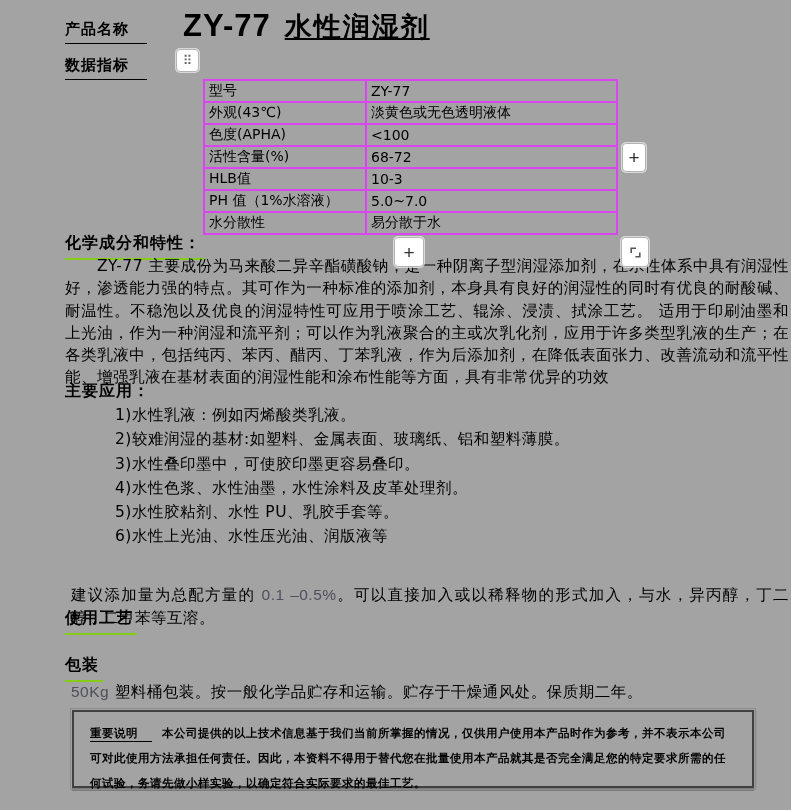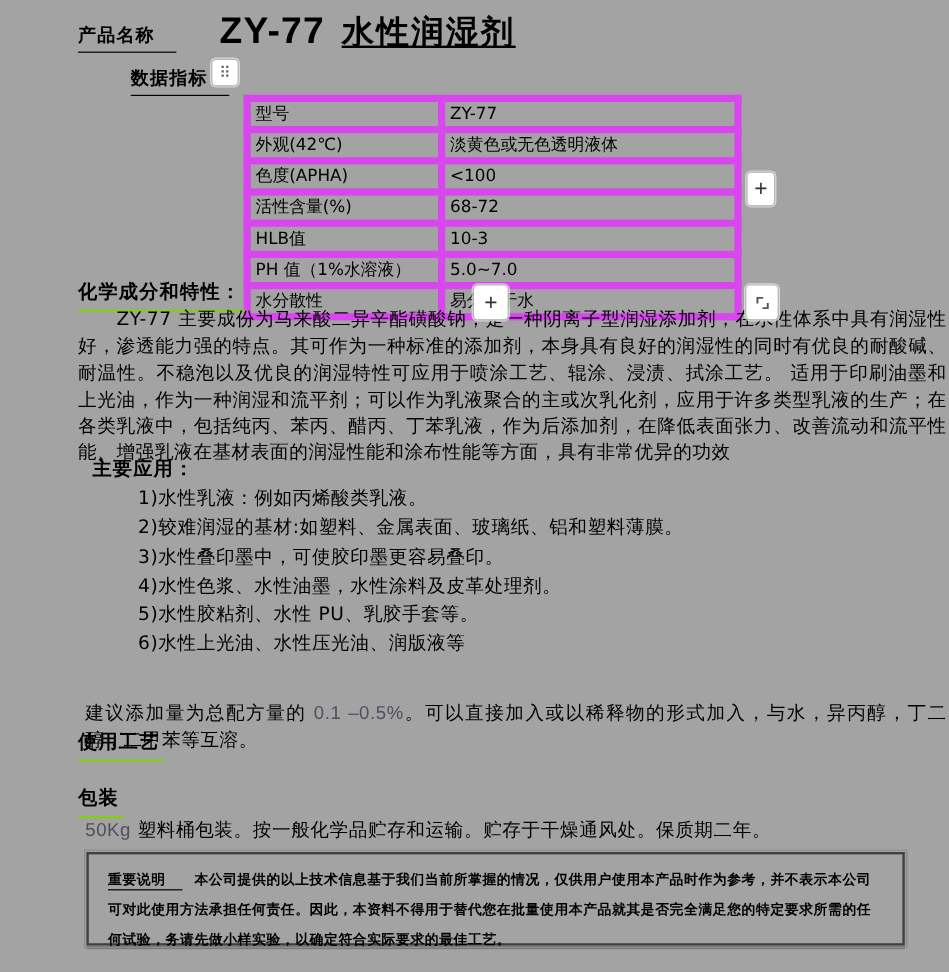--- a/index.html
+++ b/index.html
@@ -24,21 +24,21 @@
   .sec-heading {
     position:absolute; left:65px; font-size:16px; font-weight:bold; letter-spacing:1px;
   }
   .sec-heading.underlined span { border-bottom:2px solid #84cc16; padding-bottom:6px; padding-right:4px; }
   
   .spec-table {
     position:absolute; left:203px; top:79px; border-collapse:collapse;
     width:415px; table-layout:fixed;
   }
   .spec-table td {
-    border:6px solid #d946ef; font-size:14px; height:20px; padding:1px 4px;
+    border:2px solid #d946ef; font-size:14px; height:20px; padding:1px 4px;
     vertical-align:middle; white-space:nowrap; overflow:hidden;
   }
   .spec-table td.k { width:162px; }
   
   .body-par {
     position:absolute; left:65px; width:724px; font-size:15.5px; line-height:22.3px;
     text-align:justify; letter-spacing:0.5px;
   }
   .indent { text-indent:32px; }
   .apps-list { position:absolute; left:115px; list-style:none; }
@@ -69,34 +69,34 @@
 </head>
 <body>
 
 <div class="page">
 
   <div class="side-label" style="top:20px;">产品名称</div>
   <div class="doc-title">
     <span class="model">ZY-77</span>
     <span class="name">水性润湿剂</span>
   </div>
-  <div class="side-label" style="top:56px;margin-left:44px;">数据指标</div>
+  <div class="side-label" style="top:56px;">数据指标</div>
 
   <button class="float-btn handle-btn">
     <span>⠿</span>
   </button>
 
   <table class="spec-table">
     <tbody>
       <tr>
         <td class="k">型号</td>
         <td>ZY-77</td>
       </tr>
       <tr>
-        <td class="k">外观(42℃)</td>
+        <td class="k">外观(43℃)</td>
         <td>淡黄色或无色透明液体</td>
       </tr>
       <tr>
         <td class="k">色度(APHA)</td>
         <td>&lt;100</td>
       </tr>
       <tr>
         <td class="k">活性含量(%)</td>
         <td>68-72</td>
       </tr>
@@ -127,21 +127,21 @@
   <button class="float-btn plus-para-btn">
     <span class="plus-glyph">+</span>
   </button>
   <button class="float-btn popup-btn">
     <svg width="15" height="15" viewBox="0 0 15 15" fill="none" stroke="#555" stroke-width="1.6" stroke-linecap="square">
       <path d="M3.2 7.2 V3.2 H7.2"></path>
       <path d="M11.8 8.2 V11.8 H8.2"></path>
     </svg>
   </button>
 
-  <div class="sec-heading" style="top:381px;margin-left:12px;">主要应用：</div>
+  <div class="sec-heading" style="top:381px;">主要应用：</div>
   <ul class="apps-list" style="top:403px;">
     <li>1)水性乳液：例如丙烯酸类乳液。</li>
     <li>2)较难润湿的基材:如塑料、金属表面、玻璃纸、铝和塑料薄膜。</li>
     <li>3)水性叠印墨中，可使胶印墨更容易叠印。</li>
     <li>4)水性色浆、水性油墨，水性涂料及皮革处理剂。</li>
     <li>5)水性胶粘剂、水性 PU、乳胶手套等。</li>
     <li>6)水性上光油、水性压光油、润版液等</li>
   </ul>
 
   <div class="sec-heading underlined" style="top:560px;margin-top:48px;">

